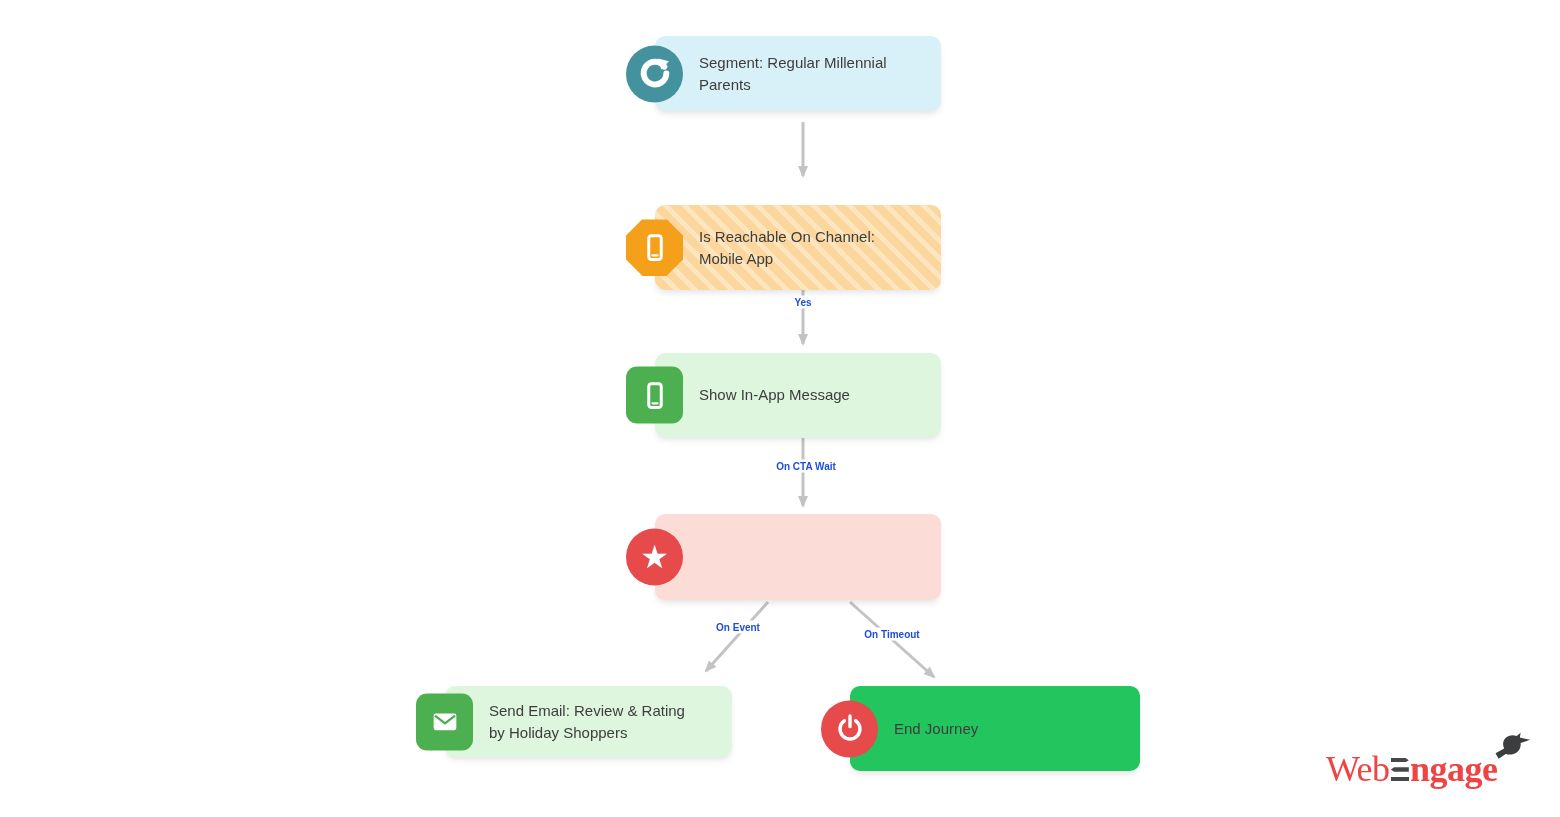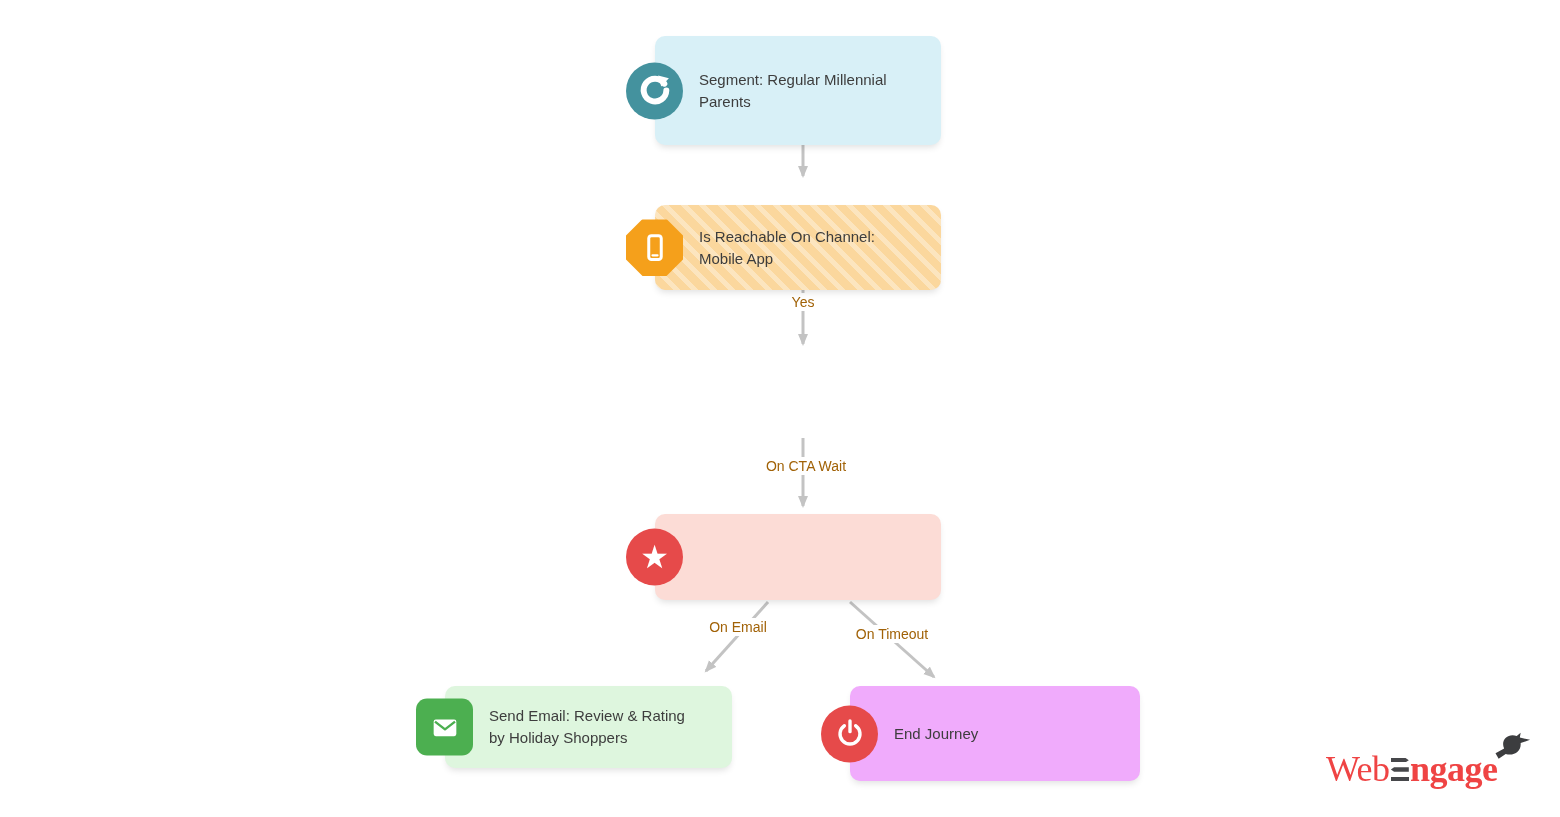--- a/index.html
+++ b/index.html
@@ -27,21 +27,21 @@
   }
   .icon.circle { border-radius:50%; }
   .icon.rounded-square { border-radius:11px; }
   .icon.octagon { clip-path:polygon(29% 0%, 71% 0%, 100% 29%, 100% 71%, 71% 100%, 29% 100%, 0% 71%, 0% 29%); }
   .icon svg { display:block; }
   .icon .star-glyph { font-size:32px; line-height:1; color:#fff; transform:translateY(-1px); }
 
   .edge-label {
     position:absolute; transform:translate(-50%,-50%);
     background:#ffffff; padding:1px 5px;
-    font-size:14px; color:#a16207; white-space:nowrap;
+    font-size:10px; color:#1d4ed8; white-space:nowrap;font-weight:bold;
   }
 
   .logo { position:absolute; left:1326px; top:748px; width:200px; height:44px; color:#ef4444;font-family:Liberation Serif, serif; }
   .logo .wordmark { font-size:36px; letter-spacing:-0.5px; white-space:nowrap; }
   .logo .w1 { font-weight:400; }
   .logo .w2 { font-weight:700; }
   .logo-e { display:inline-block; position:relative; width:0.50em; height:0.64em; margin:0 0.035em; }
   .logo-e::before, .logo-e::after, .logo-e .midbar {
     content:""; position:absolute; left:0; width:100%; height:19%; background:#46474a;
   }
@@ -65,61 +65,70 @@
       <line x1="803" y1="122" x2="803" y2="176" marker-end="url(#arrow)"></line>
       <line x1="803" y1="272" x2="803" y2="344" marker-end="url(#arrow)"></line>
       <line x1="803" y1="438" x2="803" y2="506" marker-end="url(#arrow)"></line>
       <line x1="768" y1="602" x2="706" y2="671" marker-end="url(#arrow)"></line>
       <line x1="850" y1="602" x2="934" y2="677" marker-end="url(#arrow)"></line>
     </g>
   </svg>
 
   <div class="edge-label" style="left:803px;top:302px">Yes</div>
   <div class="edge-label" style="left:806px;top:466px">On CTA Wait</div>
-  <div class="edge-label" style="left:738px;top:627px">On Email</div>
+  <div class="edge-label" style="left:738px;top:627px">On Event</div>
   <div class="edge-label" style="left:892px;top:634px">On Timeout</div>
 
-  <div class="node" style="left: 655px; top: 36px; width: 286px; height: 109px; background-color: rgb(216, 240, 247);">
+  <div class="node" style="left: 655px; top: 36px; width: 286px; height: 75px; background-color: rgb(216, 240, 247);">
     <div class="icon circle" style="background-color: rgb(68, 146, 158);">
       <svg width="34" height="34" viewBox="0 0 24 24">
         <path d="M18.6 7.2 A8 8 0 1 0 20 12" fill="none" stroke="#ffffff" stroke-width="4.2" stroke-linecap="round"></path>
         <path d="M14.2 1.4 L21.8 3.4 L16.4 9.2 Z" fill="#ffffff"></path>
       </svg>
     </div>
     <span class="nlabel">Segment: Regular Millennial Parents</span>
   </div>
 
   <div class="node striped" style="left: 655px; top: 186px; width: 286px; height: 85px; background-color: rgb(251, 215, 157); margin-top: 19px;">
     <div class="icon octagon" style="background-color: rgb(245, 160, 27);">
       <svg width="30" height="30" viewBox="0 0 24 24">
         <rect x="7" y="2.5" width="10" height="19" rx="2.2" fill="none" stroke="#ffffff" stroke-width="2.4"></rect>
         <line x1="10" y1="18.2" x2="14" y2="18.2" stroke="#ffffff" stroke-width="1.8" stroke-linecap="round"></line>
       </svg>
     </div>
     <span class="nlabel">Is Reachable On Channel: Mobile App</span>
   </div>
 
+  <div class="node" style="left: 655px; top: 353px; width: 286px; height: 84px; background-color: rgb(222, 246, 222);">
+    <div class="icon rounded-square" style="background-color: rgb(76, 175, 80);">
+      <svg width="30" height="30" viewBox="0 0 24 24">
+        <rect x="7" y="2.5" width="10" height="19" rx="2.2" fill="none" stroke="#ffffff" stroke-width="2.4"></rect>
+        <line x1="10" y1="18.2" x2="14" y2="18.2" stroke="#ffffff" stroke-width="1.8" stroke-linecap="round"></line>
+      </svg>
+    </div>
+    <span class="nlabel">Show In-App Message</span>
+  </div>
 
   <div class="node" style="left: 655px; top: 514px; width: 286px; height: 86px; background-color: rgb(252, 220, 214);">
     <div class="icon circle" style="background-color: rgb(230, 74, 74);">
       <span class="star-glyph">★</span>
     </div>
   </div>
 
-  <div class="node" style="left: 445px; top: 686px; width: 287px; height: 82px; background-color: rgb(222, 246, 222);">
+  <div class="node" style="left: 445px; top: 686px; width: 287px; height: 71px; background-color: rgb(222, 246, 222);">
     <div class="icon rounded-square" style="background-color: rgb(76, 175, 80);">
       <svg width="32" height="32" viewBox="0 0 24 24">
         <rect x="3.5" y="6" width="17" height="12.5" rx="1.6" fill="#ffffff"></rect>
         <path d="M4.5 7.6 L12 13.4 L19.5 7.6" fill="none" stroke="#4caf50" stroke-width="1.8" stroke-linejoin="round"></path>
       </svg>
     </div>
     <span class="nlabel">Send Email: Review &amp; Rating by Holiday Shoppers</span>
   </div>
 
-  <div class="node" style="left: 850px; top: 686px; width: 290px; height: 95px; background-color: #f0abfc;">
+  <div class="node" style="left: 850px; top: 686px; width: 290px; height: 85px; background-color: #22c55e;">
     <div class="icon circle" style="background-color: rgb(230, 74, 74);">
       <svg width="30" height="30" viewBox="0 0 24 24">
         <path d="M7.5 5.8 a8 8 0 1 0 9 0" fill="none" stroke="#ffffff" stroke-width="2.7" stroke-linecap="round"></path>
         <line x1="12" y1="2" x2="12" y2="10.5" stroke="#ffffff" stroke-width="2.7" stroke-linecap="round"></line>
       </svg>
     </div>
     <span class="nlabel">End Journey</span>
   </div>
 
   <div class="logo">

